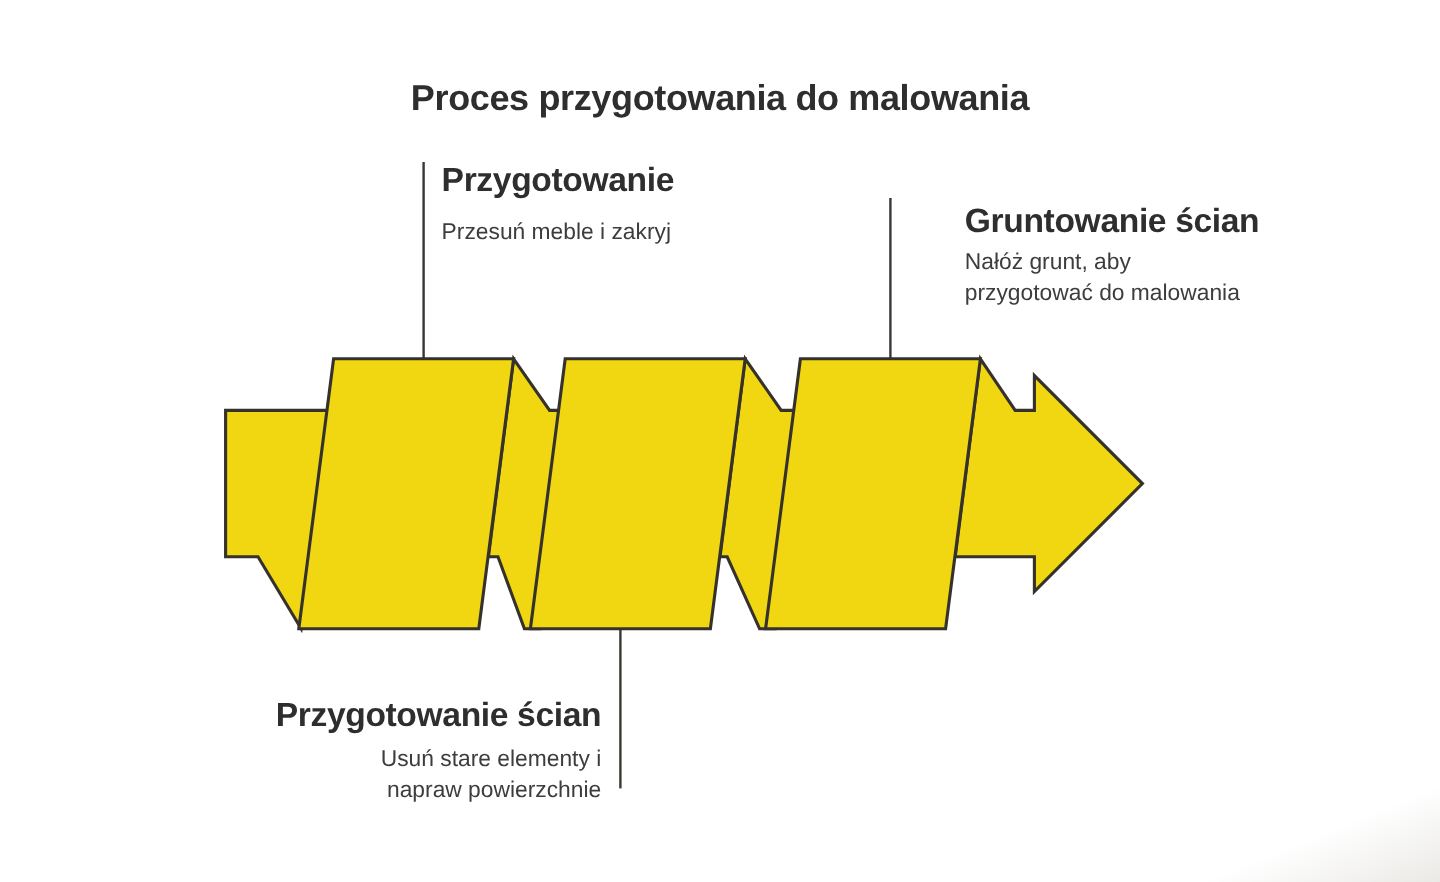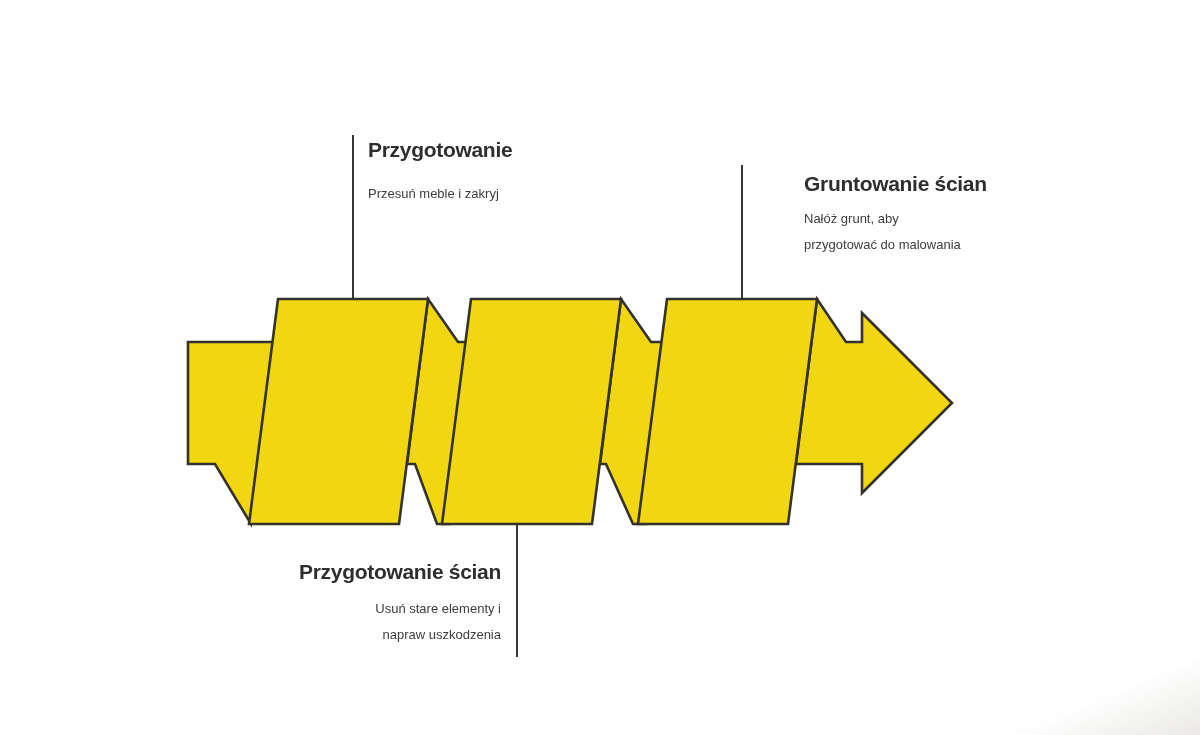--- a/index.html
+++ b/index.html
@@ -35,48 +35,49 @@
     stroke:var(--arrow-outline);
     stroke-width:2.6;
     stroke-linejoin:miter;
   }
   .callout-line{
     stroke:var(--callout-line);
     stroke-width:2;
   }
   .callout{position:absolute;}
   .callout .heading{
-    font-size:21px;line-height:31px;
+    font-size:28px;line-height:31px;
     font-weight:bold;
     letter-spacing:-0.3px;
     color:var(--heading-color);
   }
   .callout .desc{
-    font-size:13px;line-height:26px;
+    font-size:19px;line-height:26px;
     color:var(--body-color);
   }
   .callout .line{display:block;white-space:nowrap;}
   .callout-1{left:368px;top:134px;}
   .callout-1 .desc{margin-top:16px;}
   .callout-3{left:804px;top:168px;}
   .callout-3 .desc{margin-top:7px;}
-  .callout-2{right:699px;top:556px;text-align:right;}
+  .callout-2{right:699px;top:580px;text-align:right;}
   .callout-2 .desc{margin-top:9px;}
   .corner-shade{
     position:absolute;right:0;bottom:0;
     width:220px;height:90px;
     background:linear-gradient(to bottom right, rgba(160,155,140,0) 55%, rgba(160,155,140,0.22) 100%);
     pointer-events:none;
   }
 </style>
 </head>
 <body>
 
 <div class="canvas">
 
+  <h1 class="page-title">Proces przygotowania do malowania</h1>
 
   <svg class="diagram-svg" width="1200" height="735" viewBox="0 0 1200 735">
 
     <line class="callout-line" x1="353" y1="135" x2="353" y2="300"></line>
     <line class="callout-line" x1="742" y1="165" x2="742" y2="300"></line>
     <line class="callout-line" x1="517" y1="523" x2="517" y2="657"></line>
 
     <polygon class="ribbon" points="188,342 277,342 251,524 215,464 188,464"></polygon>
     <polygon class="ribbon" points="428,299 458,342 469,342 450,524 437,524 415,464 407,464"></polygon>
     <polygon class="ribbon" points="621,299 651,342 665,342 646,524 633,524 606,464 600,464"></polygon>
@@ -105,18 +106,18 @@
       <span class="line">przygotować do malowania</span>
     </div>
   </div>
 
   <div class="callout callout-2">
     <div class="heading">
       <span class="line">Przygotowanie ścian</span>
     </div>
     <div class="desc">
       <span class="line">Usuń stare elementy i</span>
-      <span class="line">napraw uszkodzenia</span>
+      <span class="line">napraw powierzchnie</span>
     </div>
   </div>
 
   <div class="corner-shade"></div>
 </div>
 
 </body></html>

